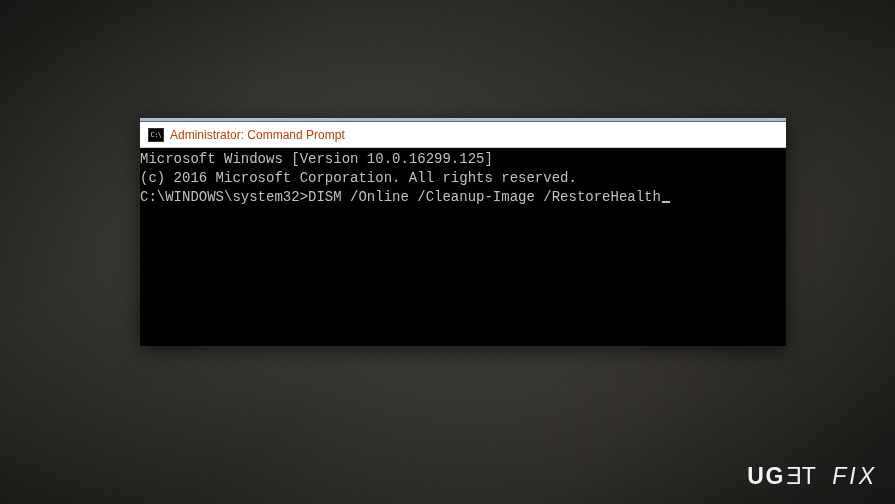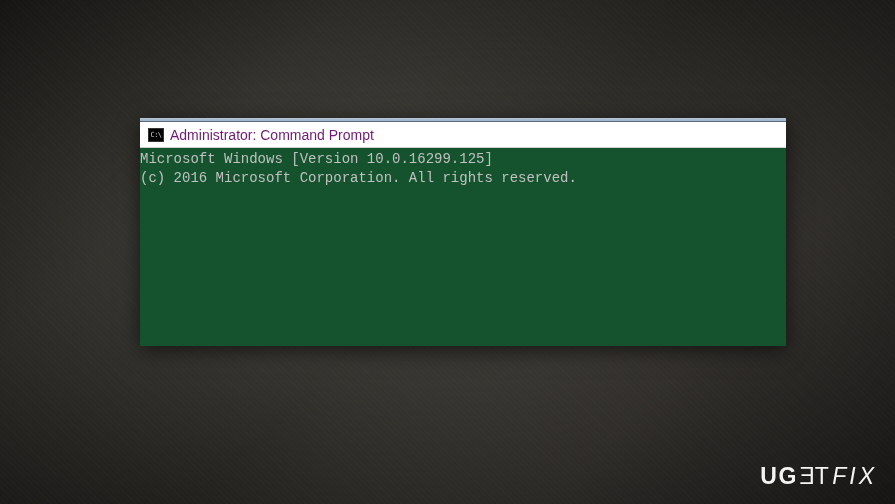--- a/index.html
+++ b/index.html
@@ -67,26 +67,26 @@
       margin-right: 6px;
       display: flex;
       align-items: center;
       justify-content: center;
       font-size: 7px;
       color: #ccc;
       font-family: monospace;
       letter-spacing: -0.5px;
     }
     .title-text {
-      font-size: 14px;
-      color: #701a75;
+      font-size: 12px;
+      color: #c2410c;
       font-weight: 400;
     }
     .console-body {
-      background: #14532d;
+      background: #000000;
       color: #c0c0c0;
       font-family: Consolas, 'Courier New', monospace;
       font-size: 14px;
       line-height: 1.35;
       padding: 2px 0 2px 0;
       min-height: 198px;
       white-space: pre;
       overflow: hidden;
     }
     .console-body .line {
@@ -123,32 +123,32 @@
       transform: scaleX(-1);
       font-weight: 300;
     }
     .watermark .wm-t {
       font-weight: 300;
     }
     .watermark .wm-fix {
       font-weight: 300;
       font-style: italic;
       letter-spacing: 3px;
-      margin-left: 2px;
+      margin-left: 15px;
     }
   </style>
 </head>
 <body>
 
 <div class="cmd-window">
   <div class="top-edge"></div>
   <div class="title-bar">
     <div class="window-icon">
       <span>C:\</span>
     </div>
     <div class="title-text">Administrator: Command Prompt</div>
   </div>
-  <div class="console-body"><span class="line">Microsoft Windows [Version 10.0.16299.125]</span><span class="line">(c) 2016 Microsoft Corporation. All rights reserved.</span><span class="line"></span></div>
+  <div class="console-body"><span class="line">Microsoft Windows [Version 10.0.16299.125]</span><span class="line">(c) 2016 Microsoft Corporation. All rights reserved.</span><span class="line"></span><span class="line"><span>C:\WINDOWS\system32&gt;</span><span>DISM /Online /Cleanup-Image /RestoreHealth</span><span class="cursor"></span></span></div>
 </div>
 
 <div class="watermark">
   <span class="wm-pre">UG</span><span class="wm-e">E</span><span class="wm-t">T</span><span class="wm-fix">FIX</span>
 </div>
 
 </body></html>

